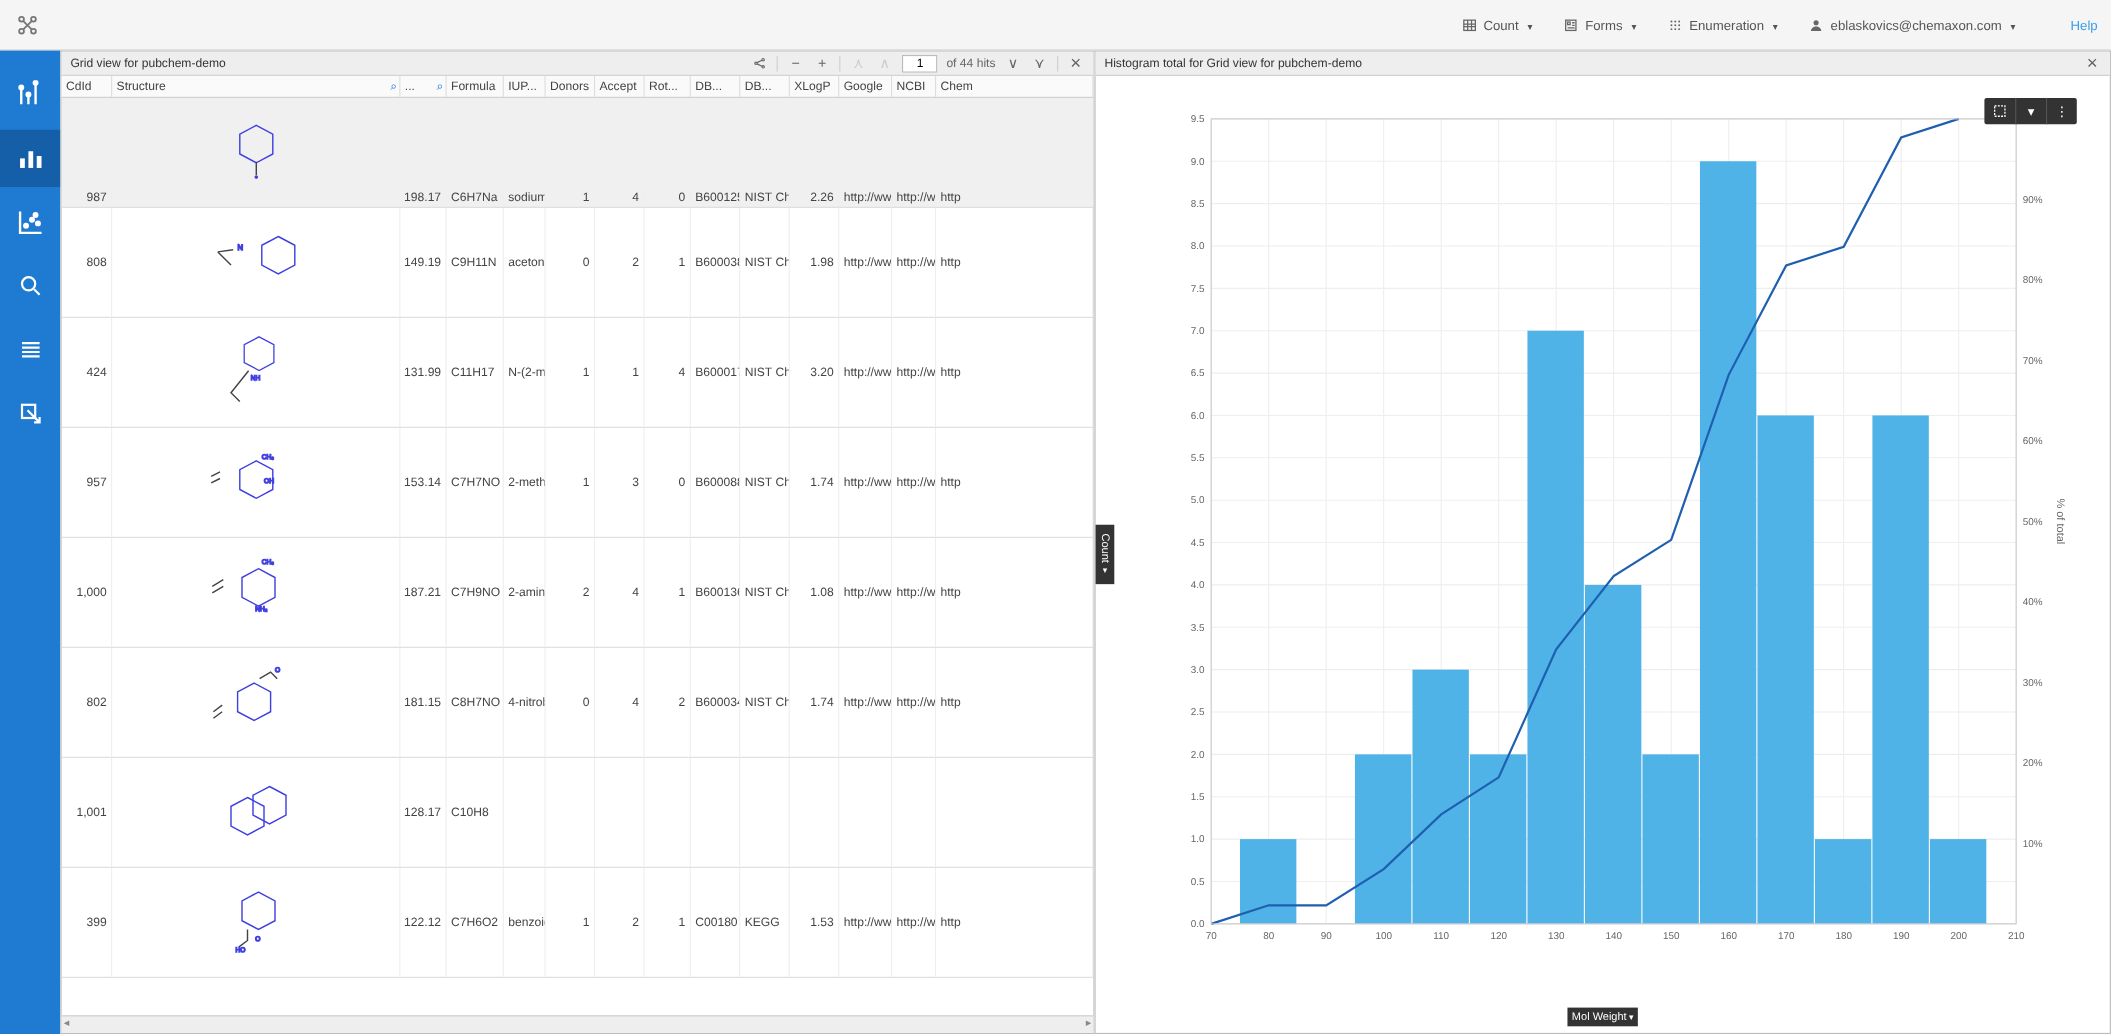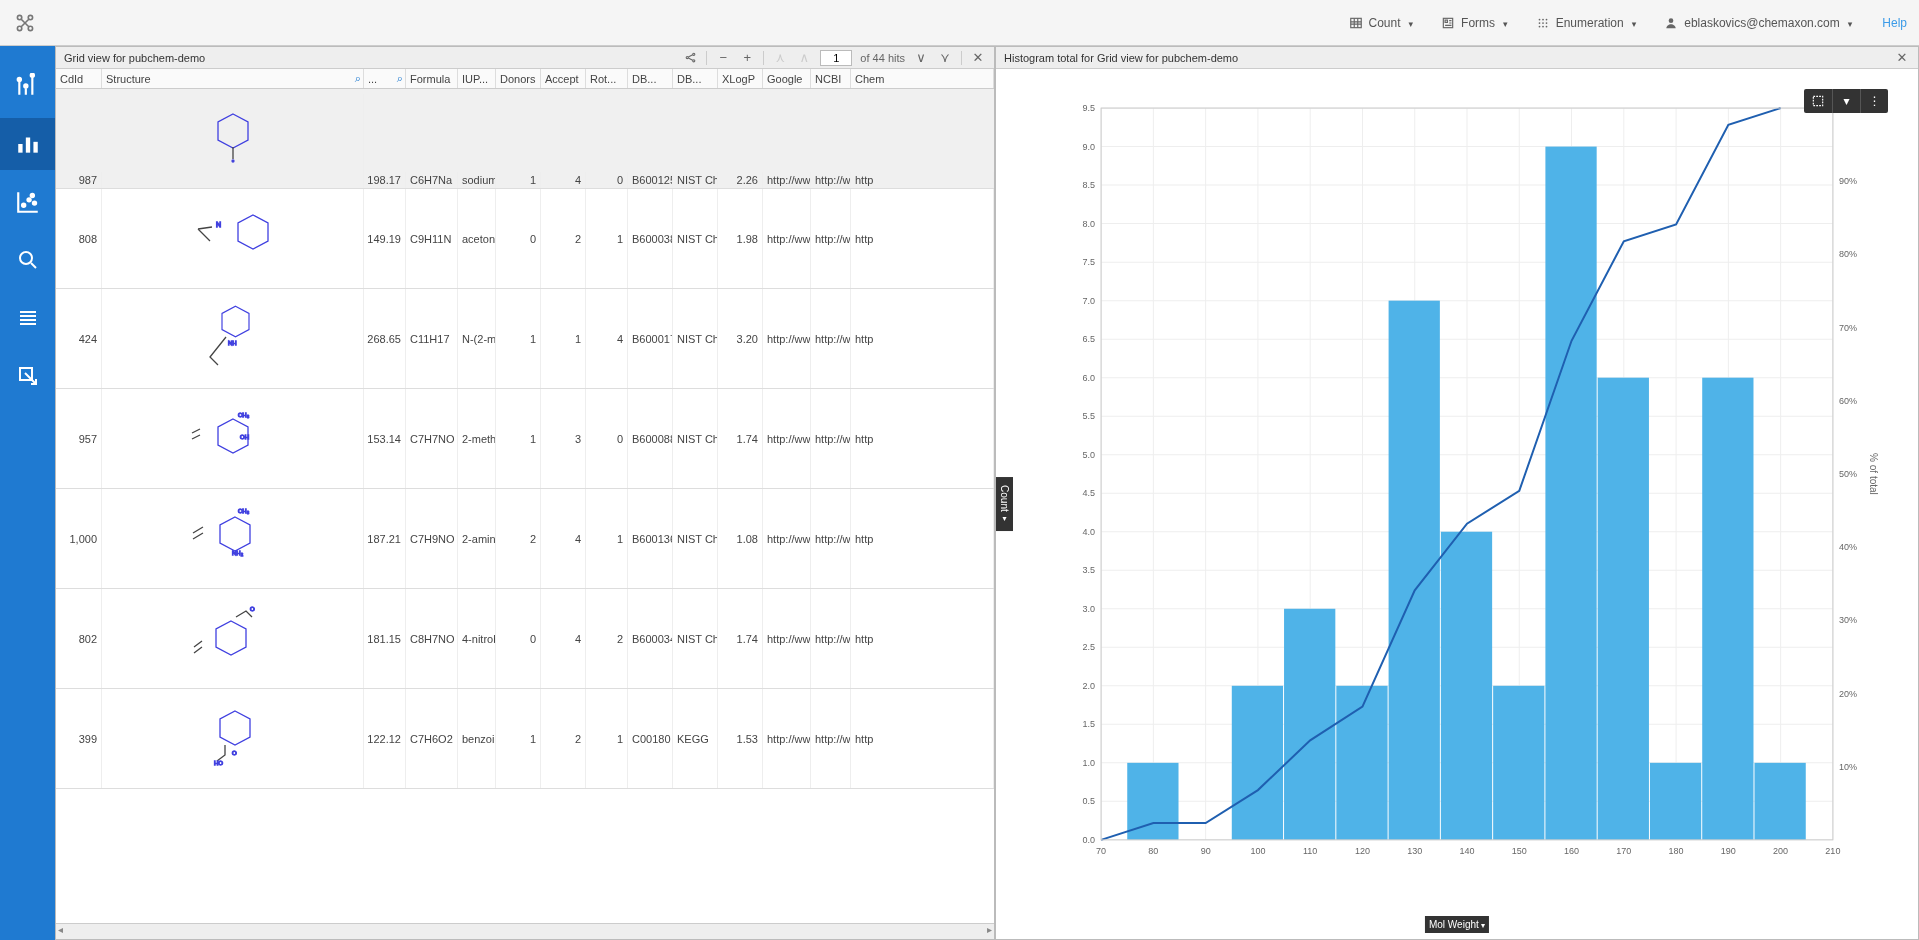--- a/index.html
+++ b/index.html
@@ -4,21 +4,21 @@
 <style>
 * { margin:0; padding:0; box-sizing:border-box; font-family:Arial,Helvetica,sans-serif; }
 body { width:1919px; height:940px; background:#fff; overflow:hidden; font-size:12px; color:#444; }
 
 
 .topbar { height:46px; background:#f5f5f5; border-bottom:1px solid #ccc; display:flex; align-items:center; padding:0 12px; }
 .topbar .logo { width:26px; height:26px; color:#777; }
 .topbar .spacer { flex:1; }
 .topbar .menu-item { display:flex; align-items:center; gap:6px; padding:0 14px; cursor:pointer; color:#555; }
 .topbar .menu-item .caret::after { content:"▾"; font-size:9px; margin-left:2px; }
-.help-link { color:#3b9be8; margin-left:16px; cursor:pointer; }
+.help-link { color:#3b9be8; margin-left:36px; cursor:pointer; }
 
 
 .leftrail { position:absolute; top:46px; left:0; width:55px; bottom:0; background:#1f7ad1; display:flex; flex-direction:column; align-items:center; padding-top:14px; gap:6px; }
 .leftrail .rail-btn { width:55px; height:52px; display:flex; align-items:center; justify-content:center; color:#fff; cursor:pointer; }
 .leftrail .rail-btn.active { background:#155ea8; }
 
 
 .main { position:absolute; top:46px; left:55px; right:0; bottom:0; display:flex; }
 .panel { display:flex; flex-direction:column; border:1px solid #bbb; background:#fff; position:relative; }
 .panel.left { width:940px; }
@@ -285,21 +285,21 @@
           <div class="cell right" style="width:46px">424</div>
           <div class="cell struct-cell" style="width:262px">
             <svg class="mol" viewBox="0 0 90 80">
               <g stroke="#4040e0" fill="none" stroke-width="1.3">
                 <path d="M25 8 L40 16 L40 34 L25 42 L10 34 L10 16 Z" transform="translate(25,0) scale(0.9)"></path>
                 <path d="M38 38l-8 10l-8 10l8 8" stroke="#444"></path>
                 <text x="40" y="46" font-size="6" fill="#444">NH</text>
               </g>
             </svg>
           </div>
-          <div class="cell right" style="width:42px">268.65</div>
+          <div class="cell right" style="width:42px">131.99</div>
           <div class="cell" style="width:52px">C11H17</div>
           <div class="cell" style="width:38px">N-(2-me</div>
           <div class="cell right" style="width:45px">1</div>
           <div class="cell right" style="width:45px">1</div>
           <div class="cell right" style="width:42px">4</div>
           <div class="cell" style="width:45px">B600017</div>
           <div class="cell" style="width:45px">NIST Ch</div>
           <div class="cell right" style="width:45px">3.20</div>
           <div class="cell" style="width:48px">http://ww</div>
           <div class="cell" style="width:40px">http://ww</div>
@@ -372,20 +372,43 @@
           <div class="cell" style="width:38px">4-nitrobe</div>
           <div class="cell right" style="width:45px">0</div>
           <div class="cell right" style="width:45px">4</div>
           <div class="cell right" style="width:42px">2</div>
           <div class="cell" style="width:45px">B600034</div>
           <div class="cell" style="width:45px">NIST Ch</div>
           <div class="cell right" style="width:45px">1.74</div>
           <div class="cell" style="width:48px">http://ww</div>
           <div class="cell" style="width:40px">http://ww</div>
           <div class="cell" style="flex:1">http</div>
+        </div>
+        <div class="row">
+          <div class="cell right" style="width:46px">1,001</div>
+          <div class="cell struct-cell" style="width:262px">
+            <svg class="mol" viewBox="0 0 90 80">
+              <g stroke="#4040e0" fill="none" stroke-width="1.3">
+                <path d="M25 8 L40 16 L40 34 L25 42 L10 34 L10 16 Z" transform="translate(12,18)"></path>
+                <path d="M25 8 L40 16 L40 34 L25 42 L10 34 L10 16 Z" transform="translate(32,8)"></path>
+              </g>
+            </svg>
+          </div>
+          <div class="cell right" style="width:42px">128.17</div>
+          <div class="cell" style="width:52px">C10H8</div>
+          <div class="cell" style="width:38px"></div>
+          <div class="cell right" style="width:45px"></div>
+          <div class="cell right" style="width:45px"></div>
+          <div class="cell right" style="width:42px"></div>
+          <div class="cell" style="width:45px"></div>
+          <div class="cell" style="width:45px"></div>
+          <div class="cell right" style="width:45px"></div>
+          <div class="cell" style="width:48px"></div>
+          <div class="cell" style="width:40px"></div>
+          <div class="cell" style="flex:1"></div>
         </div>
         <div class="row">
           <div class="cell right" style="width:46px">399</div>
           <div class="cell struct-cell" style="width:262px">
             <svg class="mol" viewBox="0 0 90 80">
               <g stroke="#4040e0" fill="none" stroke-width="1.3">
                 <path d="M25 8 L40 16 L40 34 L25 42 L10 34 L10 16 Z" transform="translate(22,4)"></path>
                 <path d="M37 46v10l-8 6" stroke="#444"></path>
                 <text x="26" y="66" font-size="6" fill="#444">HO</text>
                 <text x="44" y="56" font-size="6" fill="#444">O</text>

